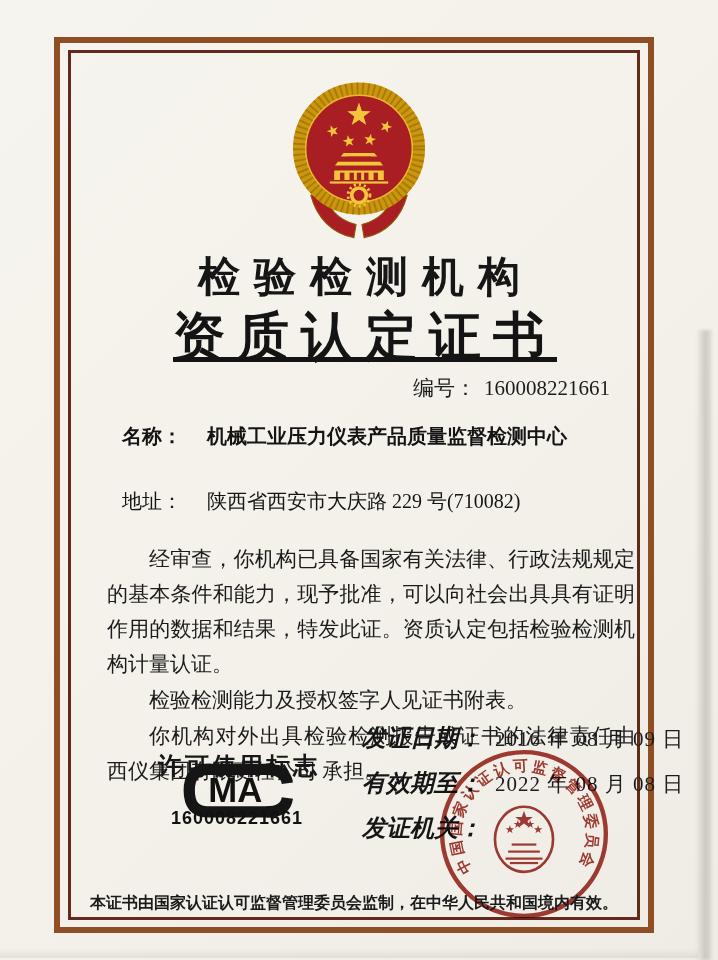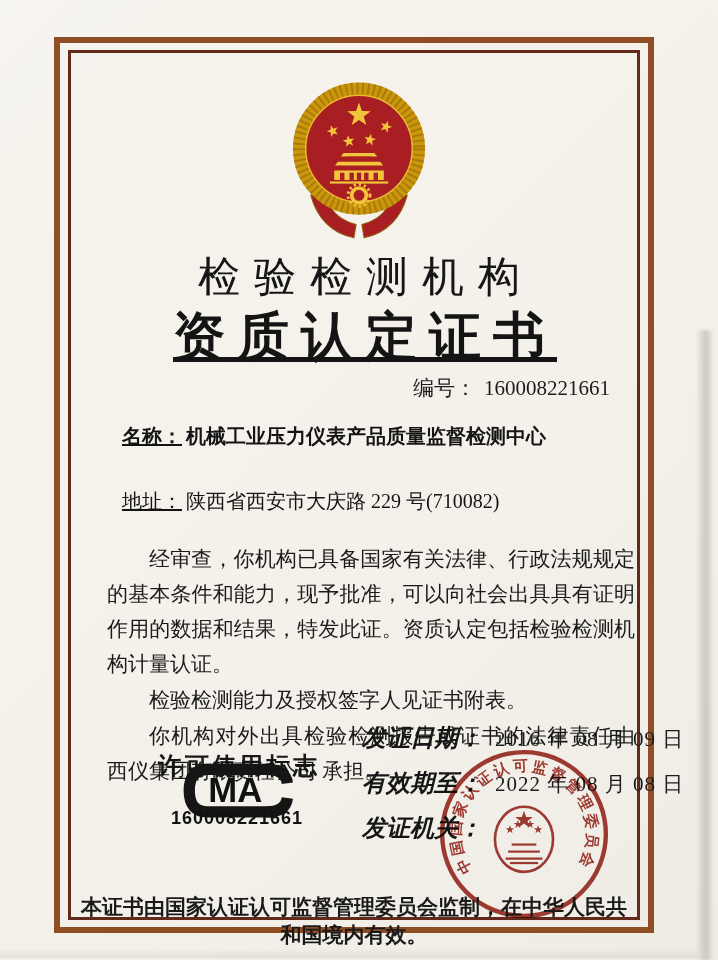--- a/index.html
+++ b/index.html
@@ -31,40 +31,40 @@
   .border-inner{
     position:absolute;left:68px;top:50px;width:572px;height:870px;
     border:3px solid #63291a;
     box-sizing:border-box;
   }
   .emblem{
     position:absolute;left:280px;top:80px;width:158px;height:162px;
   }
   .title-1{
     position:absolute;left:0;width:718px;top:249px;
-    text-align:center;font-size:42px;font-weight:400;color:#161616;
+    text-align:center;font-size:42px;font-weight:700;color:#161616;
     letter-spacing:14px;text-indent:14px;
   }
   .title-2{
     position:absolute;left:0;width:718px;top:302px;
     text-align:center;font-size:52px;font-weight:900;color:#141414;
     letter-spacing:12px;text-indent:12px;text-decoration:underline;
   }
   .serial{
     position:absolute;left:413px;top:374px;
     font-size:21px;color:#1c1c1c;
   }
   .serial .lbl{margin-right:8px;}
   .field-row{
     position:absolute;left:122px;width:510px;
     font-size:20px;color:#141414;
   }
   .row-name{top:423px;font-weight:700;}
   .row-addr{top:488px;font-weight:500;}
-  .field-row .lbl{margin-right:4px;text-decoration:underline;}
+  .field-row .lbl{margin-right:25px;}
   .body-text{
     position:absolute;left:106px;top:541px;width:530px;
     font-size:21px;line-height:35px;color:#1b1b1b;
     text-align:justify;
   }
   .body-text p{margin:1px;text-indent:2em;}
   .mark-heading{
     position:absolute;left:158px;top:750px;
     font-size:24px;font-weight:600;color:#161616;letter-spacing:3px;
   }
@@ -77,21 +77,21 @@
   .issue-block{position:absolute;left:362px;top:722px;}
   .issue-row{display:flex;align-items:baseline;height:45px;}
   .issue-row .lbl{font-size:24px;font-weight:600;color:#161616;white-space:nowrap;font-style:italic;}
   .issue-row .val{font-size:21px;color:#1b1b1b;margin-left:13px;white-space:nowrap;letter-spacing:1px;}
   .seal{
     position:absolute;left:436px;top:746px;width:176px;height:176px;
     mix-blend-mode:multiply;opacity:0.92;
   }
   .footer-note{
     position:absolute;left:80px;right:90px;top:893px;
-    text-align:center;font-size:21px;font-weight:700;color:#1a1a1a;
+    text-align:center;font-size:16px;font-weight:700;color:#1a1a1a;
   }
 </style>
 </head>
 <body>
 
 <div class="photo">
 
   <div class="border-outer"></div>
   <div class="border-inner"></div>
 

